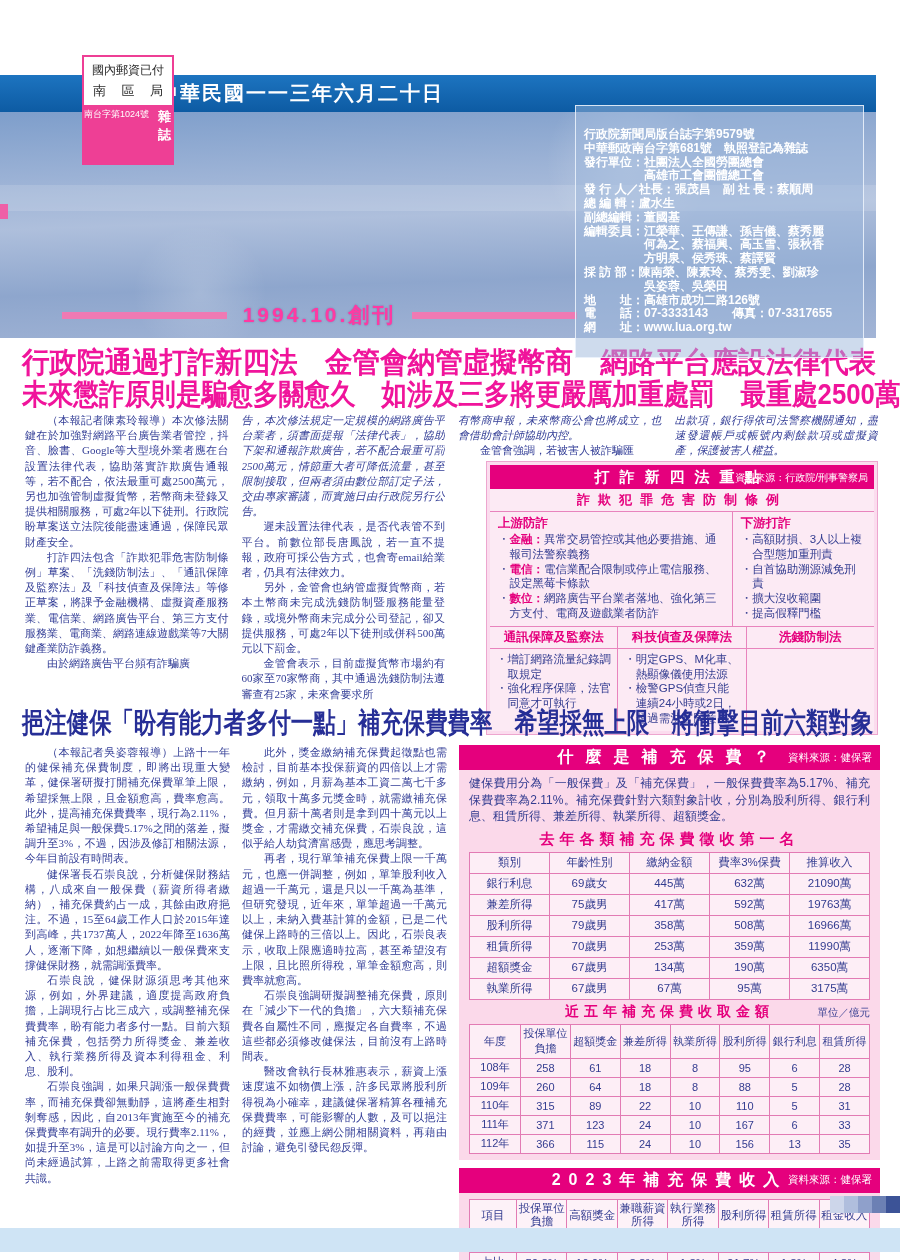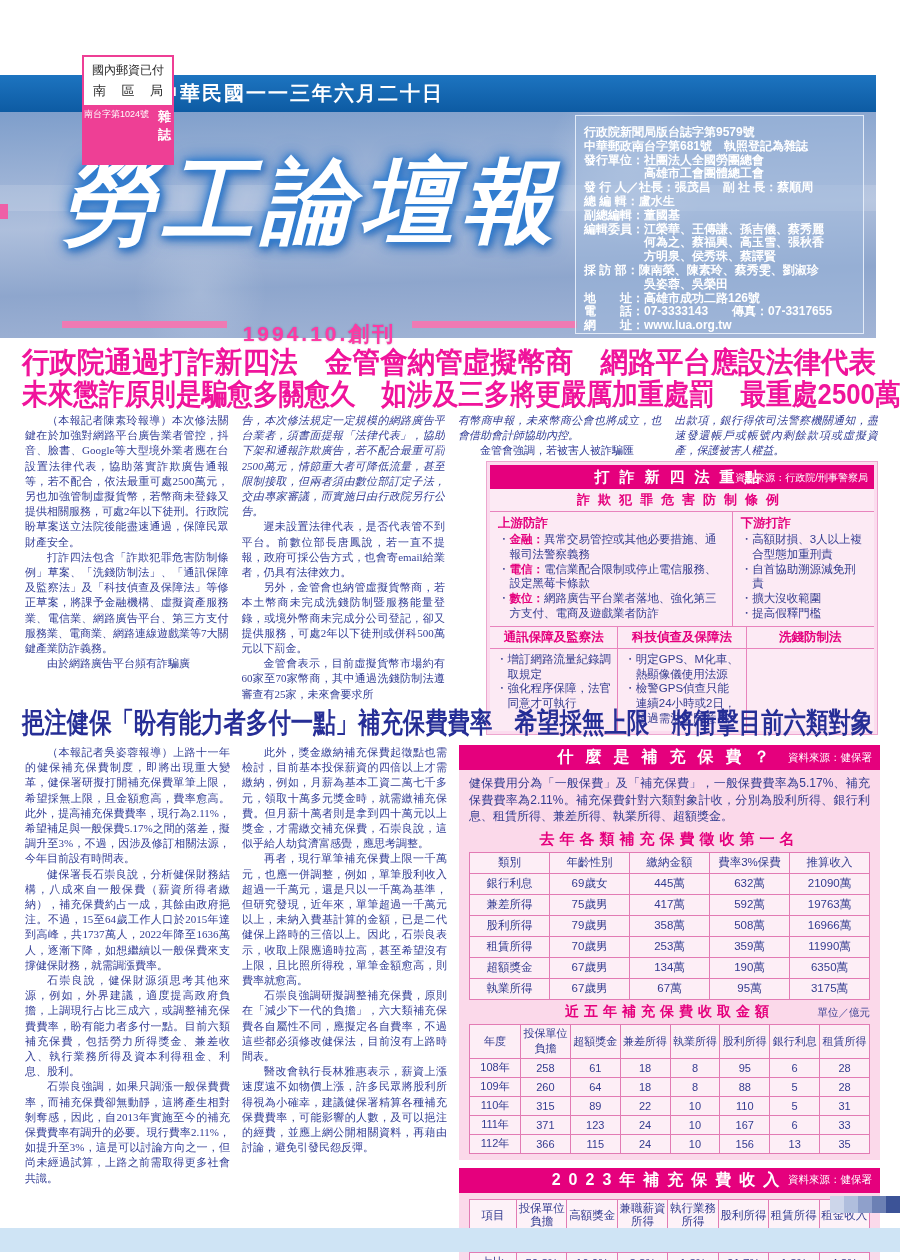--- a/index.html
+++ b/index.html
@@ -26,24 +26,24 @@
   .stamp-pink{background:#ee3f95;color:#fff;flex:1;display:flex;}
   .stamp-l3{font-size:9px;text-align:center;padding-top:3px;white-space:nowrap;}
   .stamp-l4{font-size:13px;font-weight:bold;padding:3px 9px;text-align:justify;text-align-last:justify;flex:1;}
   .title{position:absolute;left:62px;top:140px;z-index:3;
          font-family:"DejaVu Serif","Liberation Serif",serif;font-weight:bold;font-style:italic;
          font-size:92px;letter-spacing:8px;color:#fff;white-space:nowrap;
          text-shadow:0 0 5px #2f7fd4,0 0 12px #2f7fd4,0 0 20px #2a72c4,2px 3px 8px rgba(18,78,158,.85);}
   .founded{position:absolute;left:62px;top:301px;width:515px;display:flex;align-items:center;gap:16px;z-index:3;}
   .fbar{flex:1;height:7px;background:#ef7ab3;}
   .ftext{color:#ff39a2;font-weight:bold;font-size:21px;letter-spacing:3px;white-space:nowrap;
-         text-shadow:0 0 2px rgba(60,40,120,.35);margin-top:19px;}
-  .infobox{position:absolute;left:575px;top:115px;width:289px;height:219px;z-index:4;
+         text-shadow:0 0 2px rgba(60,40,120,.35);}
+  .infobox{position:absolute;left:575px;top:105px;width:289px;height:253px;z-index:4;
            background:rgba(158,184,219,.50);border:1px solid rgba(238,245,253,.85);
-           padding:10px 8px;box-sizing:border-box;}
+           padding:22px 8px;box-sizing:border-box;}
   .info-line{color:#fff;font-size:12px;line-height:13.8px;font-weight:bold;white-space:nowrap;}
   .pink-notch{position:absolute;left:0;top:204px;width:8px;height:15px;background:#ef5fa7;}
 
   
   .h1{position:absolute;left:22px;top:347px;width:856px;}
   .h1 .hl{display:block;color:#f0149b;font-weight:bold;font-size:29px;line-height:31.5px;
           white-space:nowrap;transform-origin:left center;}
   .h1 .l1{transform:scaleX(.95);}
   .h1 .l2{transform:scaleX(.885);}
   .h2{position:absolute;left:22px;top:707px;width:856px;}
@@ -126,21 +126,20 @@
 
   <div class="stamp">
     <div class="stamp-l1">國內郵資已付</div>
     <div class="stamp-l2">南區局</div>
     <div class="stamp-pink">
       <div class="stamp-l3">南台字第1024號</div>
       <div class="stamp-l4">雜誌</div>
     </div>
   </div>
 
-  <div class="title">勞工論壇報</div>
 
   <div class="founded">
     <div class="fbar"></div>
     <div class="ftext">1994.10.創刊</div>
     <div class="fbar"></div>
   </div>
 
   <div class="infobox">
       <div class="info-line">行政院新聞局版台誌字第9579號</div>
       <div class="info-line">中華郵政南台字第681號　執照登記為雜誌</div>

